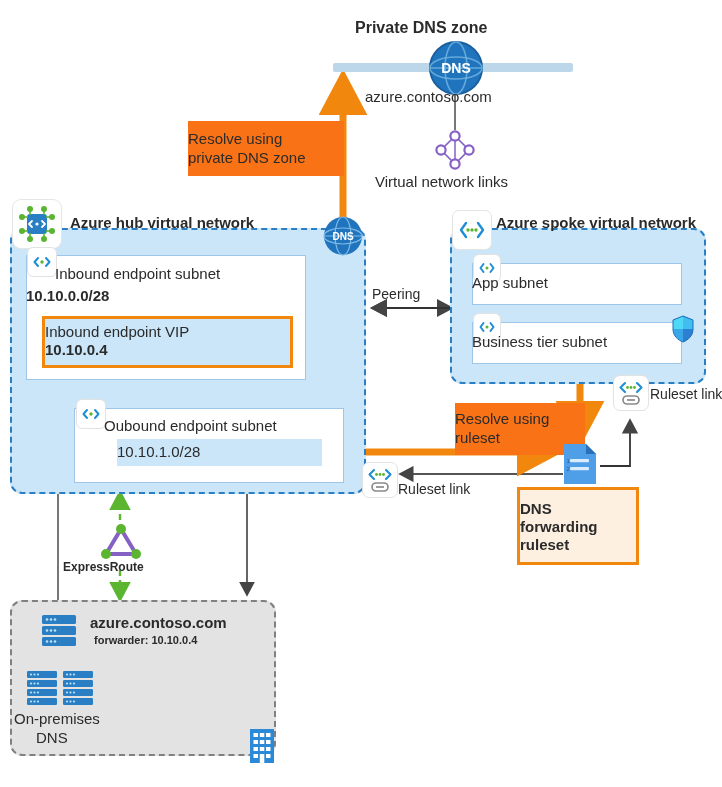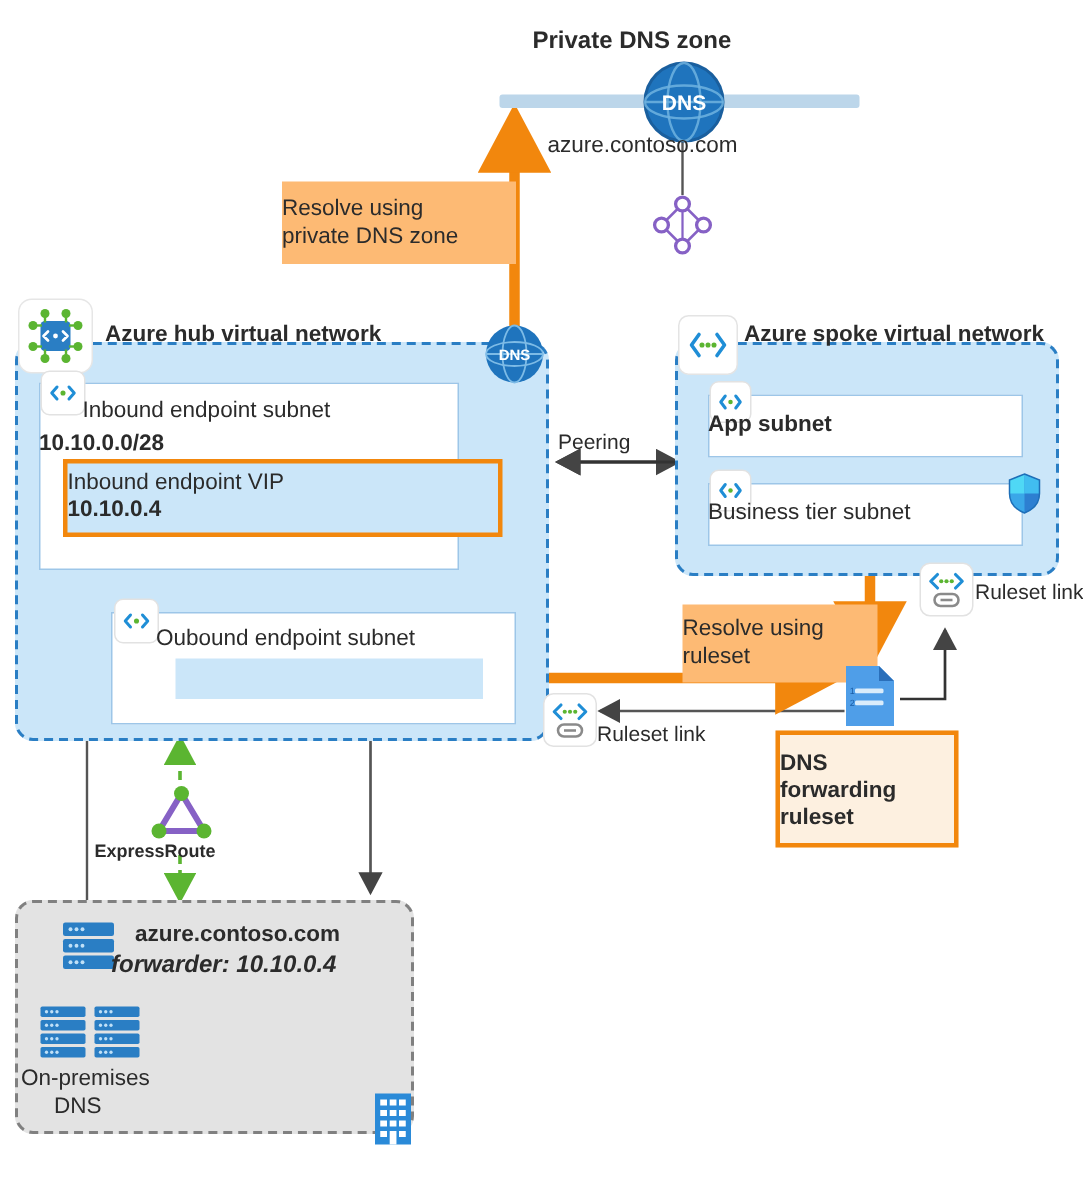--- a/index.html
+++ b/index.html
@@ -11,21 +11,21 @@
   .bold{font-weight:bold;}
   .ctr{text-align:left;}
 
   
   .vnet{position:absolute;background:#cbe6f9;border:2px dashed #2a7ec4;border-radius:12px;}
   .subnet{position:absolute;background:#ffffff;border:1px solid #9dc6e8;}
   .subnet-fill{position:absolute;background:#cbe6f9;}
 
   
   .hl-box{position:absolute;border:3px solid #f2870d;background:#cbe6f9;}
-  .callout{position:absolute;background:#fdba74;}
+  .callout{position:absolute;background:#f97316;}
   .ruleset-box{position:absolute;border:3px solid #f2870d;background:#fdf0e0;}
 
   
   .onprem{position:absolute;background:#e3e3e3;border:2px dashed #808080;border-radius:12px;}
 
   
   .zonebar{position:absolute;background:#bcd6ea;}
 
   svg{position:absolute;left:0;top:0;overflow:visible;}
   .icon{position:absolute;}
@@ -107,20 +107,21 @@
       <line x1="10" y1="22" x2="24" y2="36" stroke="#8661c5" stroke-width="1.7"></line>
       <line x1="38" y1="22" x2="24" y2="36" stroke="#8661c5" stroke-width="1.7"></line>
       <line x1="24" y1="8" x2="24" y2="36" stroke="#8661c5" stroke-width="1.5"></line>
       <circle cx="24" cy="8" r="4.6" fill="#ffffff" stroke="#8661c5" stroke-width="2.2"></circle>
       <circle cx="10" cy="22" r="4.6" fill="#ffffff" stroke="#8661c5" stroke-width="2.2"></circle>
       <circle cx="38" cy="22" r="4.6" fill="#ffffff" stroke="#8661c5" stroke-width="2.2"></circle>
       <circle cx="24" cy="36" r="4.6" fill="#ffffff" stroke="#8661c5" stroke-width="2.2"></circle>
     </svg>
   </div>
 
+  <div class="txt ctr" style="left:375px;top:173px;width:160px;font-size:15px;">Virtual network links</div>
 
   <div class="callout" style="left:188px;top:121px;width:156px;height:55px;">
     <div class="txt ctr" style="left:0;top:9px;width:156px;font-size:15px;">Resolve using</div>
     <div class="txt ctr" style="left:0;top:28px;width:156px;font-size:15px;">private DNS zone</div>
   </div>
 
   <div class="vnet" style="left:10px;top:228px;width:352px;height:262px;"></div>
 
   <div class="icon" style="left:13px;top:200px;width:48px;height:48px;background:#fff;border-radius:8px;
               box-shadow:0 0 0 1px #e6e6e6;">
@@ -166,35 +167,36 @@
   <div class="icon" style="left:27px;top:247px;width:28px;height:28px;background:#fff;border:1px solid #e2e2e2;border-radius:6px;">
     <svg width="28" height="28" viewBox="0 0 28 28">
       <path d="M10 10 L6.5 14 L10 18" fill="none" stroke="#1f8ed6" stroke-width="2" stroke-linecap="round" stroke-linejoin="round"></path>
       <path d="M18 10 L21.5 14 L18 18" fill="none" stroke="#1f8ed6" stroke-width="2" stroke-linecap="round" stroke-linejoin="round"></path>
       <circle cx="14" cy="14" r="1.7" fill="#5bb531"></circle>
     </svg>
   </div>
   <div class="txt" style="left:55px;top:265px;font-size:15px;">Inbound endpoint subnet</div>
   <div class="txt ctr" style="left:26px;top:287px;width:278px;font-size:15px;font-weight:bold;">10.10.0.0/28</div>
 
-  <div class="hl-box" style="left:42px;top:306px;width:245px;height:46px;padding-left:42px;">
+  <div class="hl-box" style="left:42px;top:316px;width:245px;height:46px;">
     <div class="txt ctr" style="left:0;top:4px;width:245px;font-size:15px;">Inbound endpoint VIP</div>
     <div class="txt ctr" style="left:0;top:22px;width:245px;font-size:15px;font-weight:bold;">10.10.0.4</div>
   </div>
 
   <div class="subnet" style="left:74px;top:408px;width:268px;height:73px;"></div>
   <div class="icon" style="left:76px;top:399px;width:28px;height:28px;background:#fff;border:1px solid #e2e2e2;border-radius:6px;">
     <svg width="28" height="28" viewBox="0 0 28 28">
       <path d="M10 10 L6.5 14 L10 18" fill="none" stroke="#1f8ed6" stroke-width="2" stroke-linecap="round" stroke-linejoin="round"></path>
       <path d="M18 10 L21.5 14 L18 18" fill="none" stroke="#1f8ed6" stroke-width="2" stroke-linecap="round" stroke-linejoin="round"></path>
       <circle cx="14" cy="14" r="1.7" fill="#5bb531"></circle>
     </svg>
   </div>
   <div class="txt" style="left:104px;top:417px;font-size:15px;text-align:center;">Oubound endpoint subnet</div>
   <div class="subnet-fill" style="left:117px;top:439px;width:205px;height:27px;"></div>
+  <div class="txt ctr" style="left:117px;top:443px;width:205px;font-size:15px;">10.10.1.0/28</div>
 
   <div class="vnet" style="left:450px;top:228px;width:252px;height:152px;"></div>
   <div class="icon" style="left:452px;top:210px;width:38px;height:38px;background:#fff;border:1px solid #e4e4e4;border-radius:7px;">
     <svg width="38" height="38" viewBox="0 0 38 38">
       <path d="M13 12 L8 19 L13 26" fill="none" stroke="#1f8ed6" stroke-width="2.4" stroke-linecap="round" stroke-linejoin="round"></path>
       <path d="M25 12 L30 19 L25 26" fill="none" stroke="#1f8ed6" stroke-width="2.4" stroke-linecap="round" stroke-linejoin="round"></path>
       <circle cx="15" cy="19" r="1.7" fill="#5bb531"></circle>
       <circle cx="19" cy="19" r="1.7" fill="#5bb531"></circle>
       <circle cx="23" cy="19" r="1.7" fill="#5bb531"></circle>
     </svg>
@@ -202,21 +204,21 @@
   <div class="txt bold" style="left:496px;top:214px;font-size:15px;">Azure spoke virtual network</div>
 
   <div class="subnet" style="left:472px;top:263px;width:208px;height:40px;"></div>
   <div class="icon" style="left:473px;top:254px;width:26px;height:26px;background:#fff;border:1px solid #e2e2e2;border-radius:6px;">
     <svg width="26" height="26" viewBox="0 0 26 26">
       <path d="M9.5 9 L6.5 13 L9.5 17" fill="none" stroke="#1f8ed6" stroke-width="2" stroke-linecap="round" stroke-linejoin="round"></path>
       <path d="M16.5 9 L19.5 13 L16.5 17" fill="none" stroke="#1f8ed6" stroke-width="2" stroke-linecap="round" stroke-linejoin="round"></path>
       <circle cx="13" cy="13" r="1.5" fill="#5bb531"></circle>
     </svg>
   </div>
-  <div class="txt ctr" style="left:472px;top:274px;width:240px;font-size:15px;font-weight:bold;">App subnet</div>
+  <div class="txt ctr" style="left:472px;top:274px;width:240px;font-size:15px;">App subnet</div>
 
   <div class="subnet" style="left:472px;top:322px;width:208px;height:40px;"></div>
   <div class="icon" style="left:473px;top:313px;width:26px;height:26px;background:#fff;border:1px solid #e2e2e2;border-radius:6px;">
     <svg width="26" height="26" viewBox="0 0 26 26">
       <path d="M9.5 9 L6.5 13 L9.5 17" fill="none" stroke="#1f8ed6" stroke-width="2" stroke-linecap="round" stroke-linejoin="round"></path>
       <path d="M16.5 9 L19.5 13 L16.5 17" fill="none" stroke="#1f8ed6" stroke-width="2" stroke-linecap="round" stroke-linejoin="round"></path>
       <circle cx="13" cy="13" r="1.5" fill="#5bb531"></circle>
     </svg>
   </div>
   <div class="txt ctr" style="left:472px;top:333px;width:208px;font-size:15px;">Business tier subnet</div>
@@ -311,21 +313,21 @@
         <circle cx="6" cy="16.5" r="1.3"></circle>
           <circle cx="10" cy="16.5" r="1.3"></circle>
           <circle cx="14" cy="16.5" r="1.3"></circle>
         <circle cx="6" cy="27.5" r="1.3"></circle>
           <circle cx="10" cy="27.5" r="1.3"></circle>
           <circle cx="14" cy="27.5" r="1.3"></circle>
       </g>
     </svg>
   </div>
   <div class="txt bold" style="left:90px;top:614px;font-size:15px;">azure.contoso.com</div>
-  <div class="txt bold" style="left:74px;top:634px;font-size:16px;font-style:italic;">forwarder: 10.10.0.4</div>
+  <div class="txt bold" style="left:94px;top:634px;font-size:11px;">forwarder: 10.10.0.4</div>
 
   <div class="icon" style="left:26px;top:670px;width:32px;height:36px;">
     <svg width="32" height="36" viewBox="0 0 32 36">
       <rect x="1" y="1" width="30" height="7" rx="1.2" fill="#2a7ec4"></rect>
       <rect x="1" y="10" width="30" height="7" rx="1.2" fill="#2a7ec4"></rect>
       <rect x="1" y="19" width="30" height="7" rx="1.2" fill="#2a7ec4"></rect>
       <rect x="1" y="28" width="30" height="7" rx="1.2" fill="#2a7ec4"></rect>
       <g fill="#bfe0f7">
         <circle cx="5" cy="4.5" r="1.1"></circle>
           <circle cx="8.5" cy="4.5" r="1.1"></circle>

